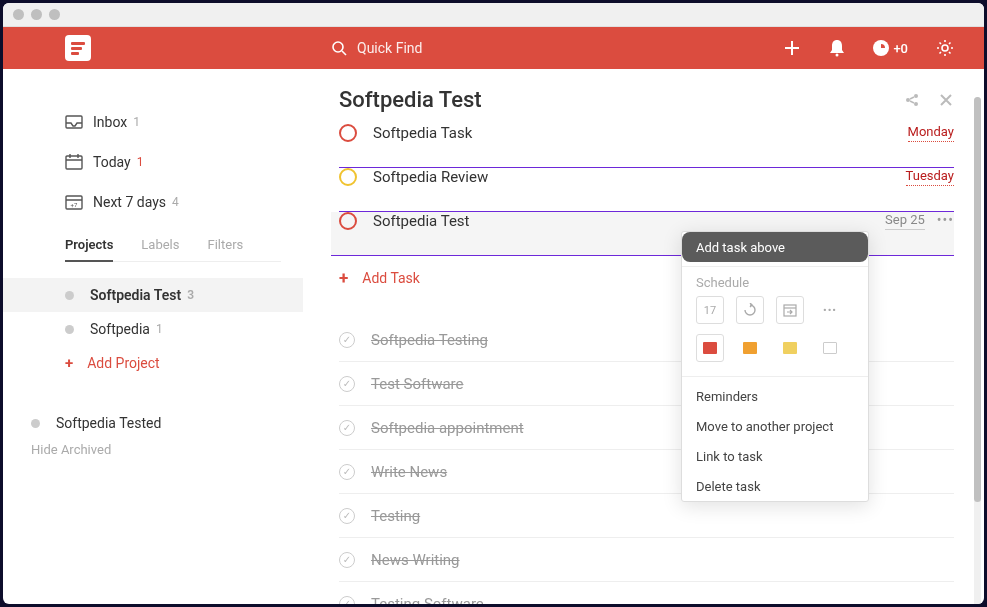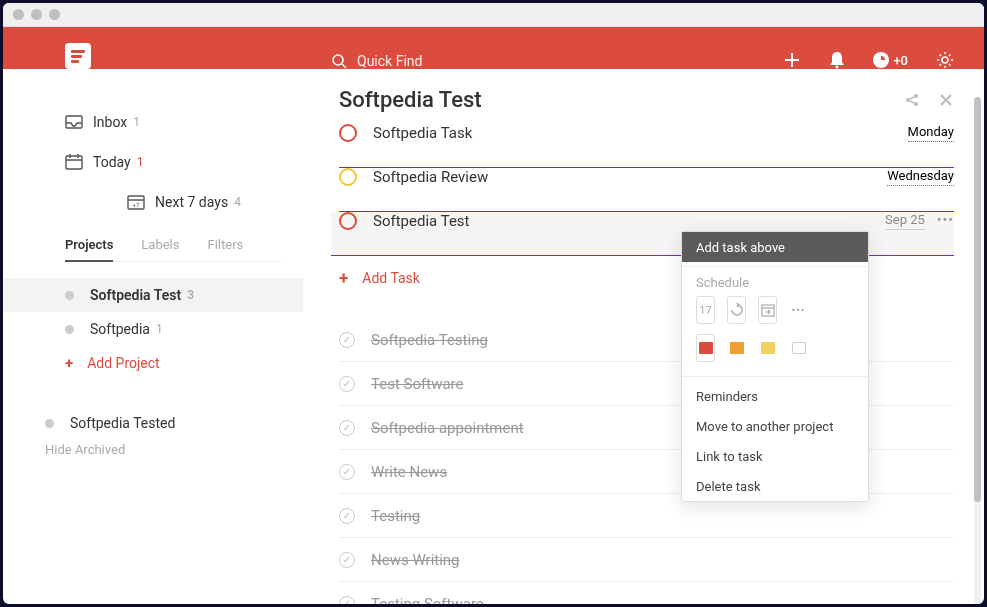--- a/index.html
+++ b/index.html
@@ -28,21 +28,21 @@
     align-items: center;
     padding-left: 10px;
     flex-shrink: 0;
     border-bottom: 1px solid #e0e0e0;
   }
   .traffic-dot { width: 11px; height: 11px; border-radius: 50%; margin-right: 7px; background: #bfbfbf; }
   .toolbar {
     height: 42px;
     background: #db4c3f;
     display: flex;
-    align-items: flex-end;
+    align-items: center;
     color: #fff;
     flex-shrink: 0;
   }
   .logo {
     width: 26px; height: 26px;
     background: #fff;
     border-radius: 4px;
     margin-left: 62px;
     display: flex; align-items: center; justify-content: center;
   }
@@ -72,38 +72,38 @@
     display: flex; align-items: center;
     height: 34px;
     padding-left: 62px;
     font-size: 14px;
     cursor: default;
   }
   .nav-item .icon-slot { width: 28px; display:flex; align-items:center;}
   .nav-item .count, .proj-item .count { color: #aaa; font-size: 12px; margin-left: 6px;}
   .count.red { color: #db4c3f; }
   .nav-item.today { margin-top: 6px;}
-  .nav-item.week { margin-top: 6px; margin-bottom: 10px; justify-content: center;}
+  .nav-item.week { margin-top: 6px; margin-bottom: 10px;}
   .tabs {
     display: flex;
     margin-left: 62px;
     margin-right: 22px;
     border-bottom: 1px solid #eee;
     font-size: 13px;
     color: #aaa;
   }
   .tab { padding: 8px 0; margin-right: 28px; }
   .tab.active { color: #333; font-weight: 600; border-bottom: 2px solid #555; margin-bottom: -1px;}
   .projects { margin-top: 16px; }
   .proj-item { padding-left: 62px; }
   .proj-item.selected { background: #f3f3f3; font-weight: 600;}
   .proj-bullet { width: 9px; height: 9px; border-radius: 50%; background: #ccc; margin-right: 16px;}
   .add-proj { color: #db4c3f; display:flex;align-items:center;padding-left:62px;height:34px;font-size:14px;}
   .add-proj .plus-small{margin-right:14px;font-size:15px;font-weight:bold;}
-  .archived-section { margin-top: 28px; padding-left:42px;}
+  .archived-section { margin-top: 28px; padding-left:28px;}
   .archived-item { display:flex;align-items:center;font-size:14px;color:#333;height:30px;}
   .hide-archived{ color:#aaa; font-size:13px; margin-top:4px;}
   .main {
     flex: 1;
     position: relative;
     padding: 18px 30px 0 36px;
     overflow-y: auto;
   }
   .project-header { display:flex; align-items:center; justify-content: space-between; margin-bottom: 12px;}
   .project-title { font-size: 22px; font-weight: 500; color: #333; }
@@ -129,21 +129,21 @@
   .task-check.small {
     width: 16px; height: 16px;
     border: 1px solid #ccc;
     color: #bbb;
     display:flex;align-items:center;justify-content:center;
     font-size: 10px;
   }
   .task-date {
     margin-left: auto;
     font-size: 13px;
-    color: #000000;
+    color: #b91c1c;
     border-bottom: 1px dotted #db4c3f;
     padding-bottom: 2px;
   }
   .task-date.gray { color: #888; border-bottom-color: #ccc; border-bottom-style: solid;}
   .task-dots { margin-left: 12px; color:#999; font-size:14px; letter-spacing:1px;}
   .add-task-row {
     display:flex; align-items:center;
     height: 44px;
     color: #db4c3f;
     font-size: 14px;
@@ -170,26 +170,26 @@
     box-shadow: 0 4px 20px rgba(0,0,0,0.12);
     font-size: 13px;
     z-index: 10;
   }
   .menu-item{
     height: 30px;
     padding: 0 14px;
     display:flex;align-items:center;
     color: #444;
   }
-  .menu-item.highlight{ background: #5b5b5b; color:#fff;}
+  .menu-item.highlight{ background: #5b5b5b; color:#fff;border-radius:8px;}
   .menu-sep{ height:1px;background:#eee;margin:4px 0;}
   .menu-header{ padding:4px 14px 6px; font-size:13px;color:#aaa;}
   .icon-row{ display:flex; gap:12px; padding:0 14px 10px; align-items:center;}
   .icon-btn{
-    width:19px;height:28px;border:1px solid #ddd;border-radius:3px;
+    width:28px;height:28px;border:1px solid #ddd;border-radius:3px;
     display:flex;align-items:center;justify-content:center;
     color:#aaa;font-size:11px;
   }
   .icon-btn.noborder{border:none;}
   .flag{width:14px;height:12px;border-radius:1px;}
   .flag.red{background:#db4c3f;}
   .flag.orange{background:#f0a030;}
   .flag.yellow{background:#f0d060;}
   .flag.outline{background:#fff;border:1px solid #ccc;}
   
@@ -343,21 +343,21 @@
       </div>
 
       <div class="task-row">
         <div class="task-check red"></div>
         <span>Softpedia Task</span>
         <span class="task-date">Monday</span>
       </div>
       <div class="task-row">
         <div class="task-check yellow"></div>
         <span>Softpedia Review</span>
-        <span class="task-date">Wednesday</span>
+        <span class="task-date">Tuesday</span>
       </div>
       <div class="task-row hovered">
         <div class="task-check red"></div>
         <span>Softpedia Test</span>
         <span class="task-date gray">Sep 25</span>
         <span class="task-dots">•••</span>
       </div>
 
       <div class="add-task-row">
         <span class="plus-small">+</span>

